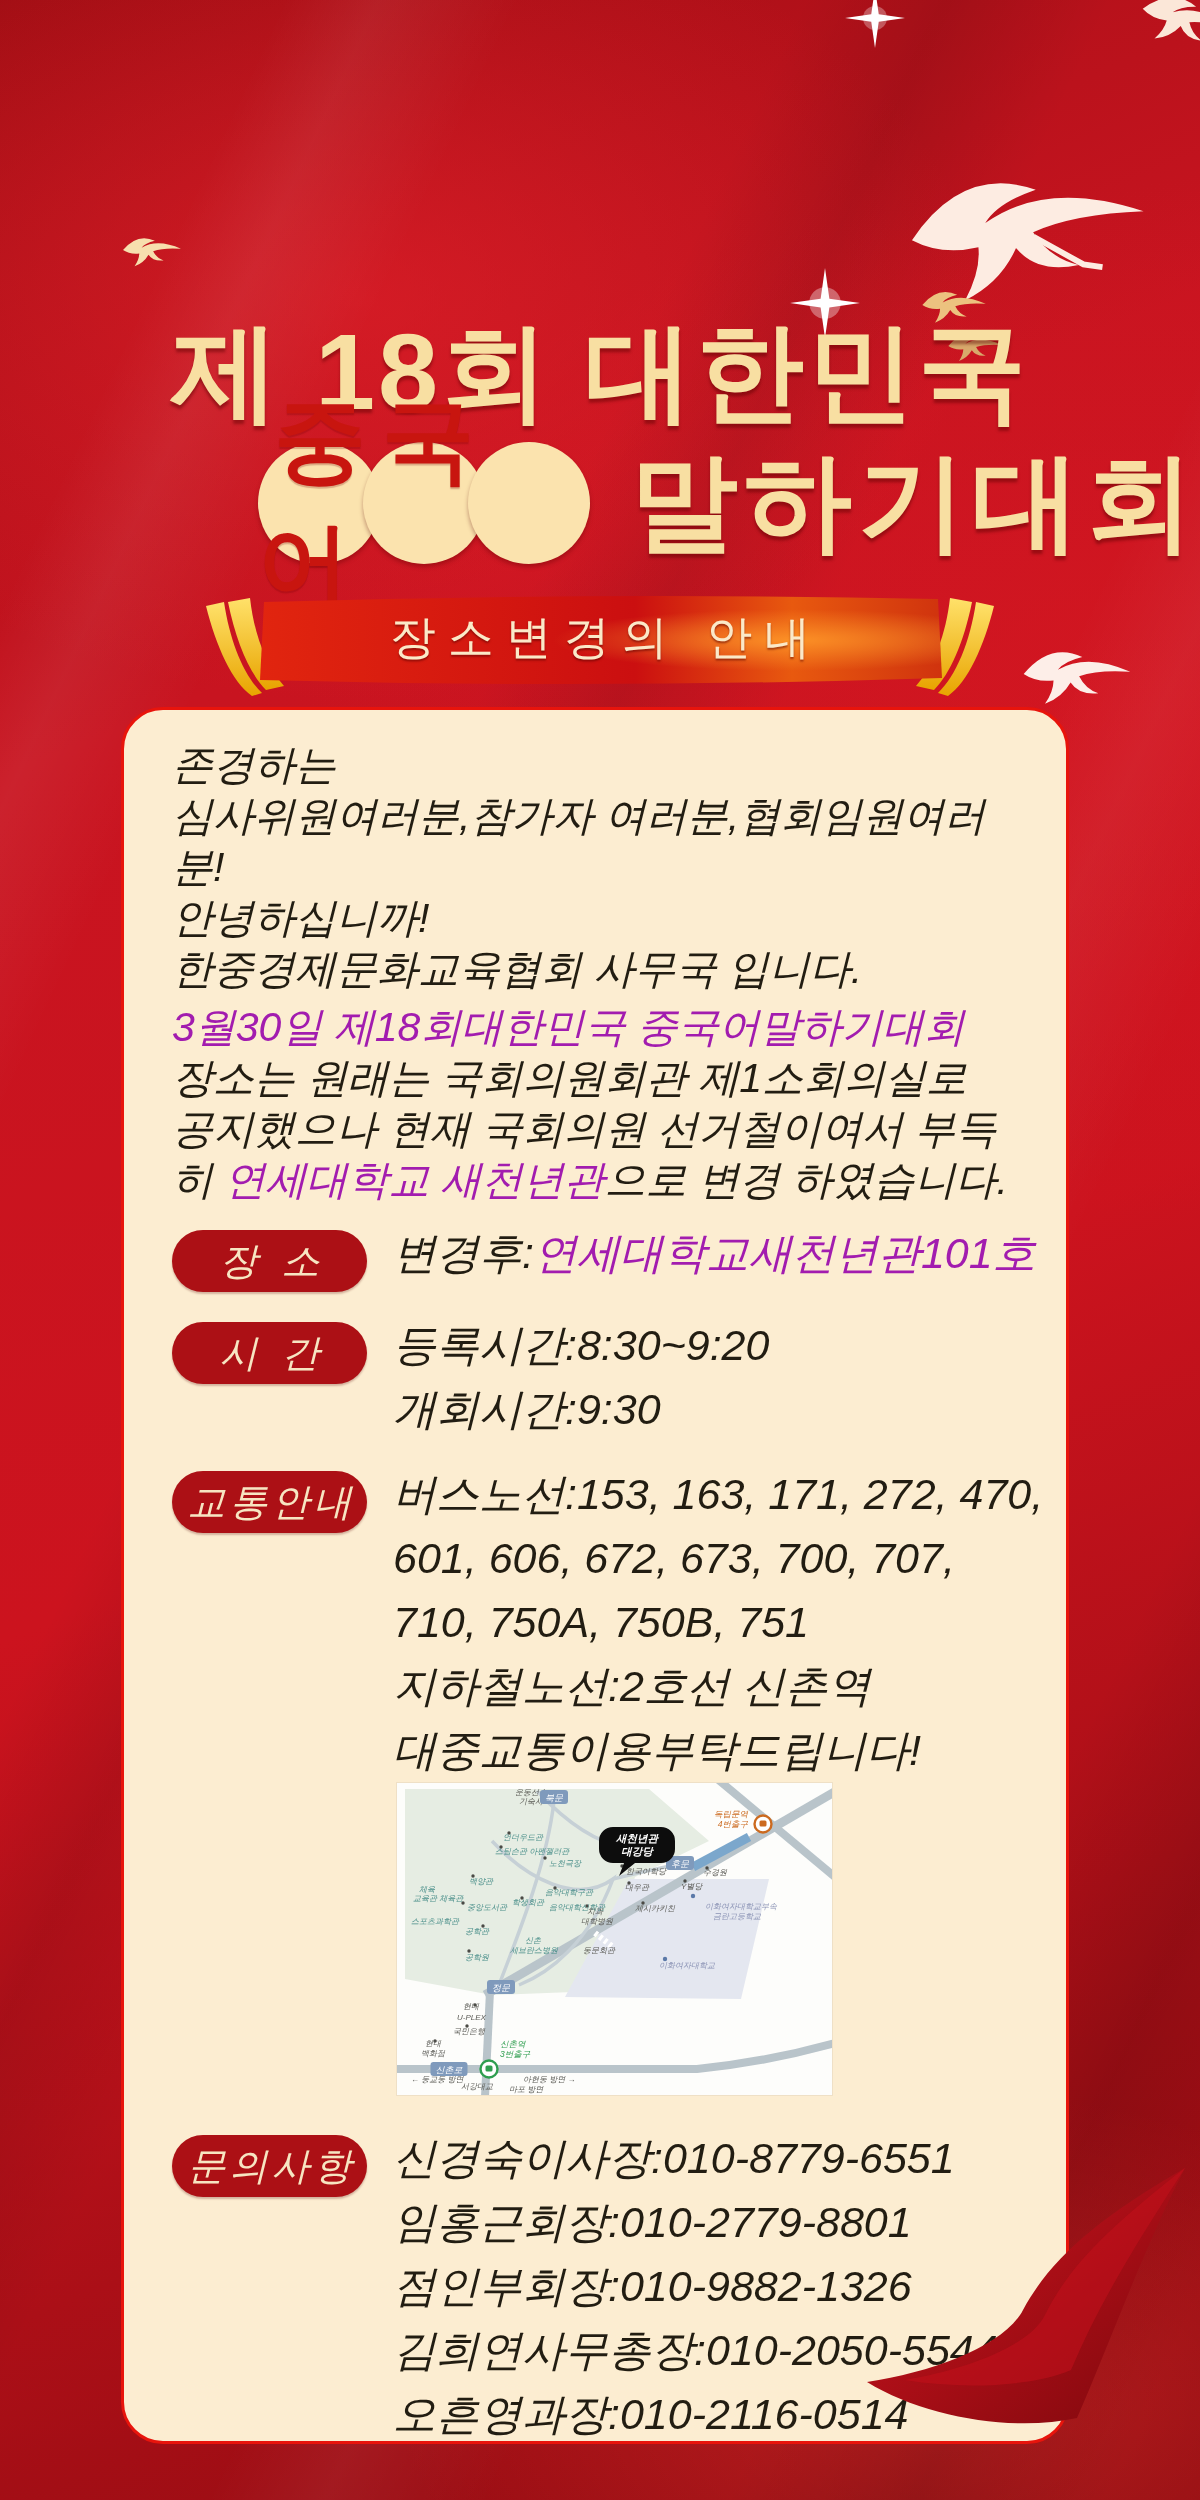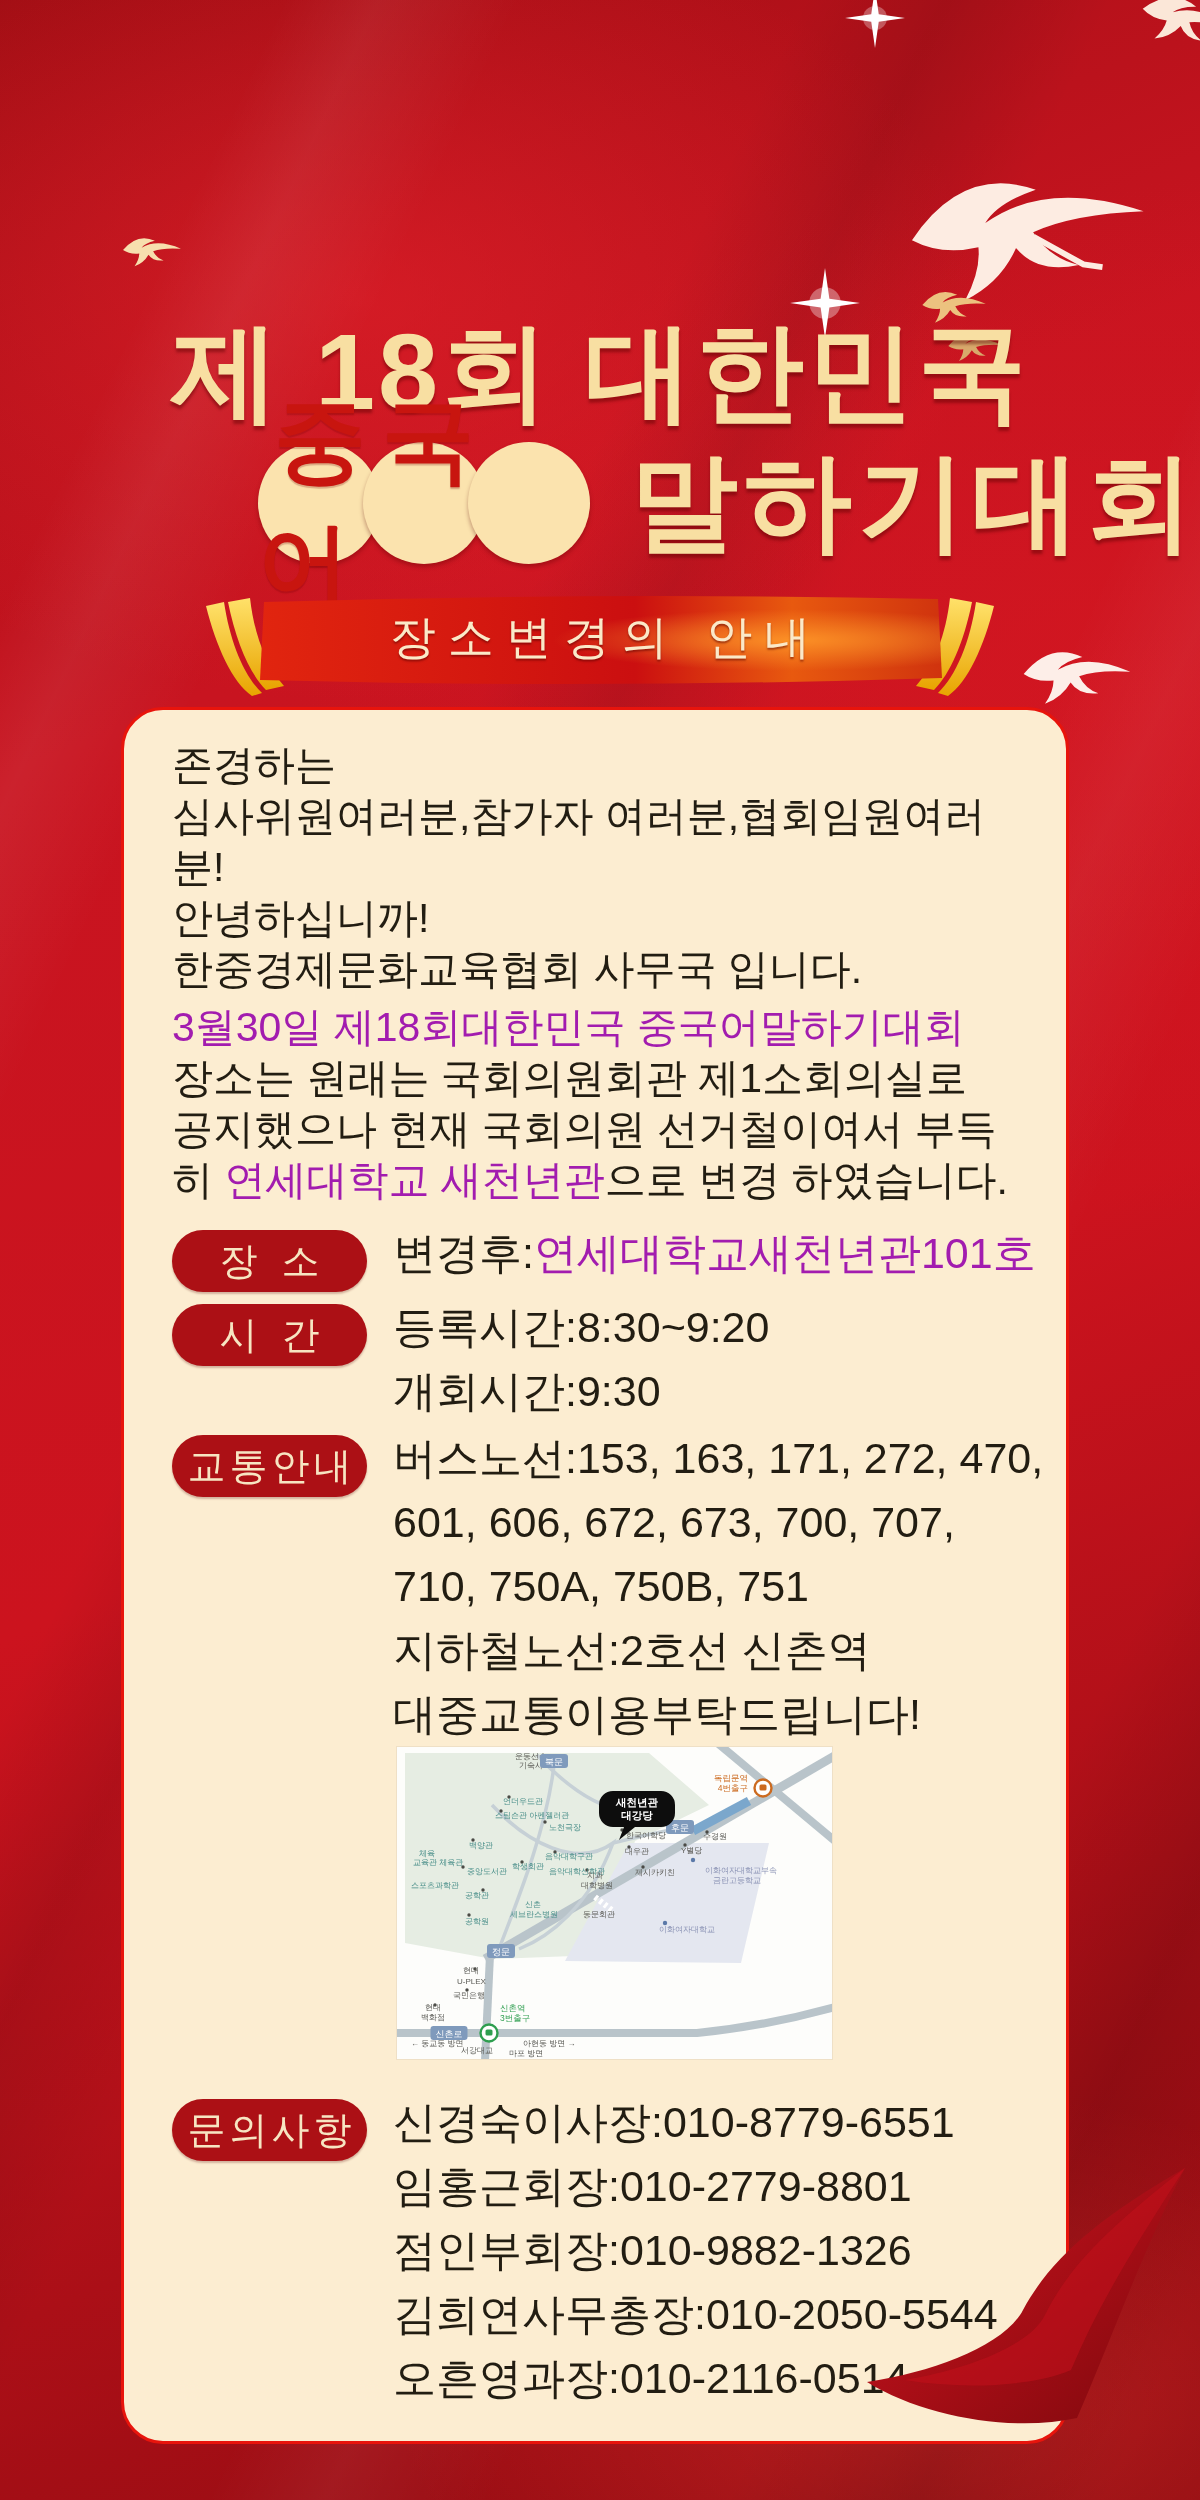--- a/index.html
+++ b/index.html
@@ -54,27 +54,27 @@
   .banner .label{
     position:absolute; left:0; top:12px; width:100%; height:72px;
     display:flex; align-items:center; justify-content:center;
     font-family:"DejaVu Serif", serif; font-size:46px; color:#fbe9c8;
     letter-spacing:12px; text-indent:12px; text-shadow:0 2px 2px rgba(90,0,0,.5);
   }
   
   .card{
     position:absolute; left:121px; top:707px; width:948px; height:1737px;
     background:#fcedd1; border:3px solid #e8140c; border-radius:42px;
-    padding:30px 56px 0 48px; z-index:2;
+    padding:30px 56px 0 48px; z-index:2;font-style:italic;
   }
   .intro, .notice{ font-size:41px; line-height:51px; color:#221d12; letter-spacing:0; }
   .notice{ margin-top:7px; }
   .red{ color:#a21caf; }
   .dark{ color:#221d12; }
-  .section{ display:flex; gap:26px; margin-top:3px; }
+  .section{ display:flex; gap:26px; margin-top:21px; }
   .section.first{ margin-top:15px; }
   .section.contact{ margin-top:31px; }
   .pill{
     flex:0 0 auto; width:195px; height:62px; margin-top:9px; border-radius:34px;
     background:#ac1015; color:#f7e5c2; font-family:"DejaVu Serif", serif;
     font-size:38px; display:flex; align-items:center; justify-content:center;
     box-shadow:0 2px 2px rgba(90,0,0,.25);
   }
   .pill.ls{ letter-spacing:24px; text-indent:24px; }
   .pill.ls4{ letter-spacing:4px; text-indent:4px; }

